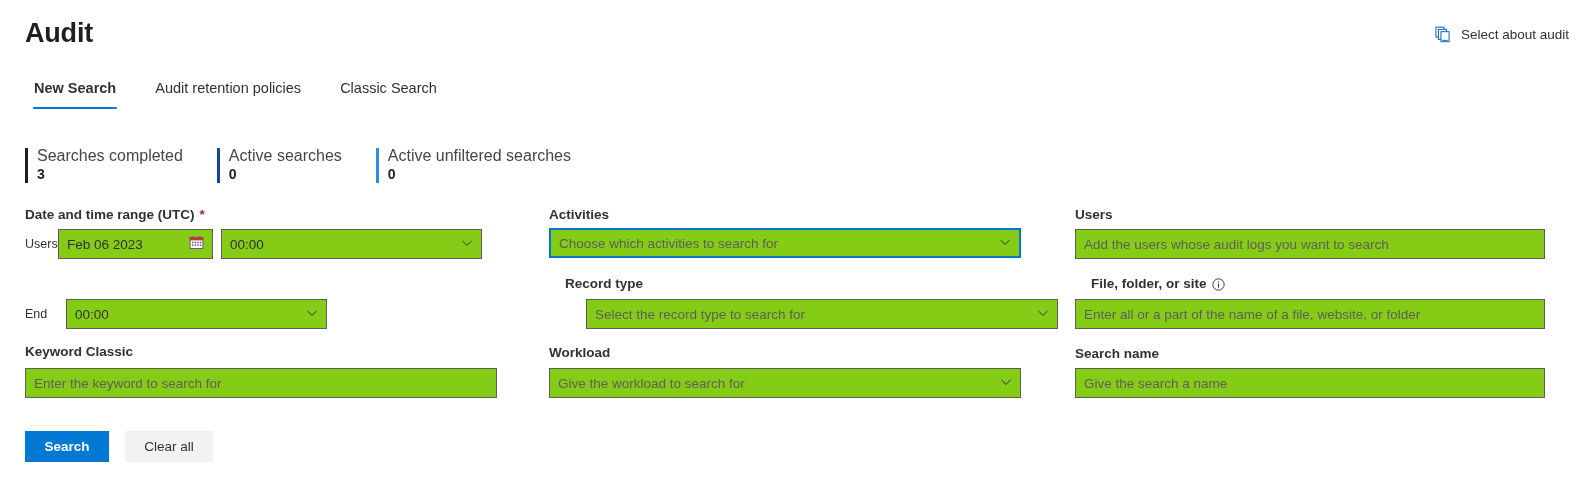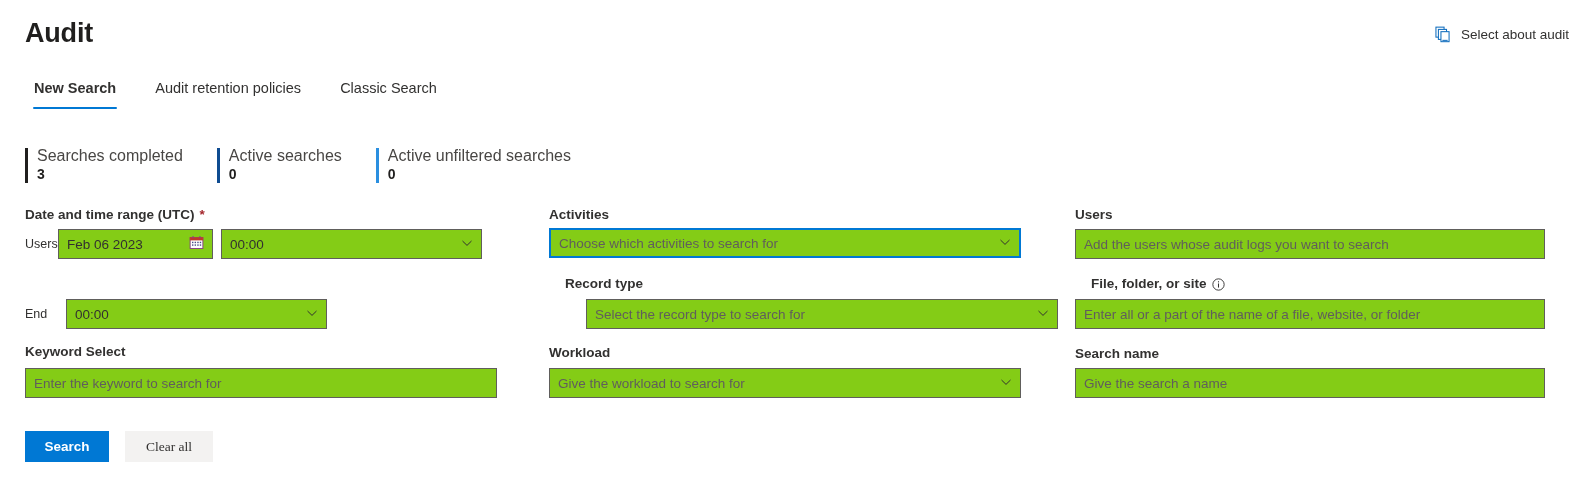--- a/index.html
+++ b/index.html
@@ -92,21 +92,21 @@
   .kw-head { position: absolute; left: 0; top: 343px; }
   .kw-box  { position: absolute; left: 0; top: 368px; width: 472px; }
 
   .btn-row { position: absolute; left: 0; top: 431px; display: flex; gap: 16px; }
   .btn {
     height: 31px; min-width: 84px; padding: 0 16px;
     display: flex; align-items: center; justify-content: center;
     font-size: 13.5px; cursor: pointer; border: 1px solid transparent;
   }
   .btn-primary { background: #0078d4; color: #ffffff; font-weight: bold; text-align: right; }
-  .btn-default { background: #f3f2f1; color: #323130; border-color: #f3f2f1; min-width: 88px; font-family: Liberation Serif, serif; }
+  .btn-default { background: #f3f2f1; color: #323130; border-color: #f3f2f1; min-width: 88px; }
 
   
   .c2-l1 { position: absolute; left: 0; top: 206px; }
   .c2-f1 { position: absolute; left: 0; top: 228px; width: 472px; }
   .c2-l2 { position: absolute; left: 16px; top: 275px; }
   .c2-f2 { position: absolute; left: 0; top: 299px; width: 472px; margin-left: 37px; }
   .c2-l3 { position: absolute; left: 0; top: 344px; }
   .c2-f3 { position: absolute; left: 0; top: 368px; width: 472px; }
 
   
@@ -218,21 +218,21 @@
         <span class="txt">00:00</span>
         <span>
           <svg class="chev" viewBox="0 0 12 12" fill="none" xmlns="http://www.w3.org/2000/svg">
             <path d="M1.5 4 L6 8.4 L10.5 4" stroke="#323130" stroke-width="1" fill="none"></path>
           </svg>
         </span>
       </div>
     </div>
 
     <div class="fld-label kw-head">
-      <span>Keyword Select</span>
+      <span>Keyword Classic</span>
     </div>
     <div class="inp ph kw-box">
       <span class="txt">Enter the keyword to search for</span>
     </div>
 
     <div class="btn-row">
       <div class="btn btn-primary">Search</div>
       <div class="btn btn-default">Clear all</div>
     </div>
   </div>

